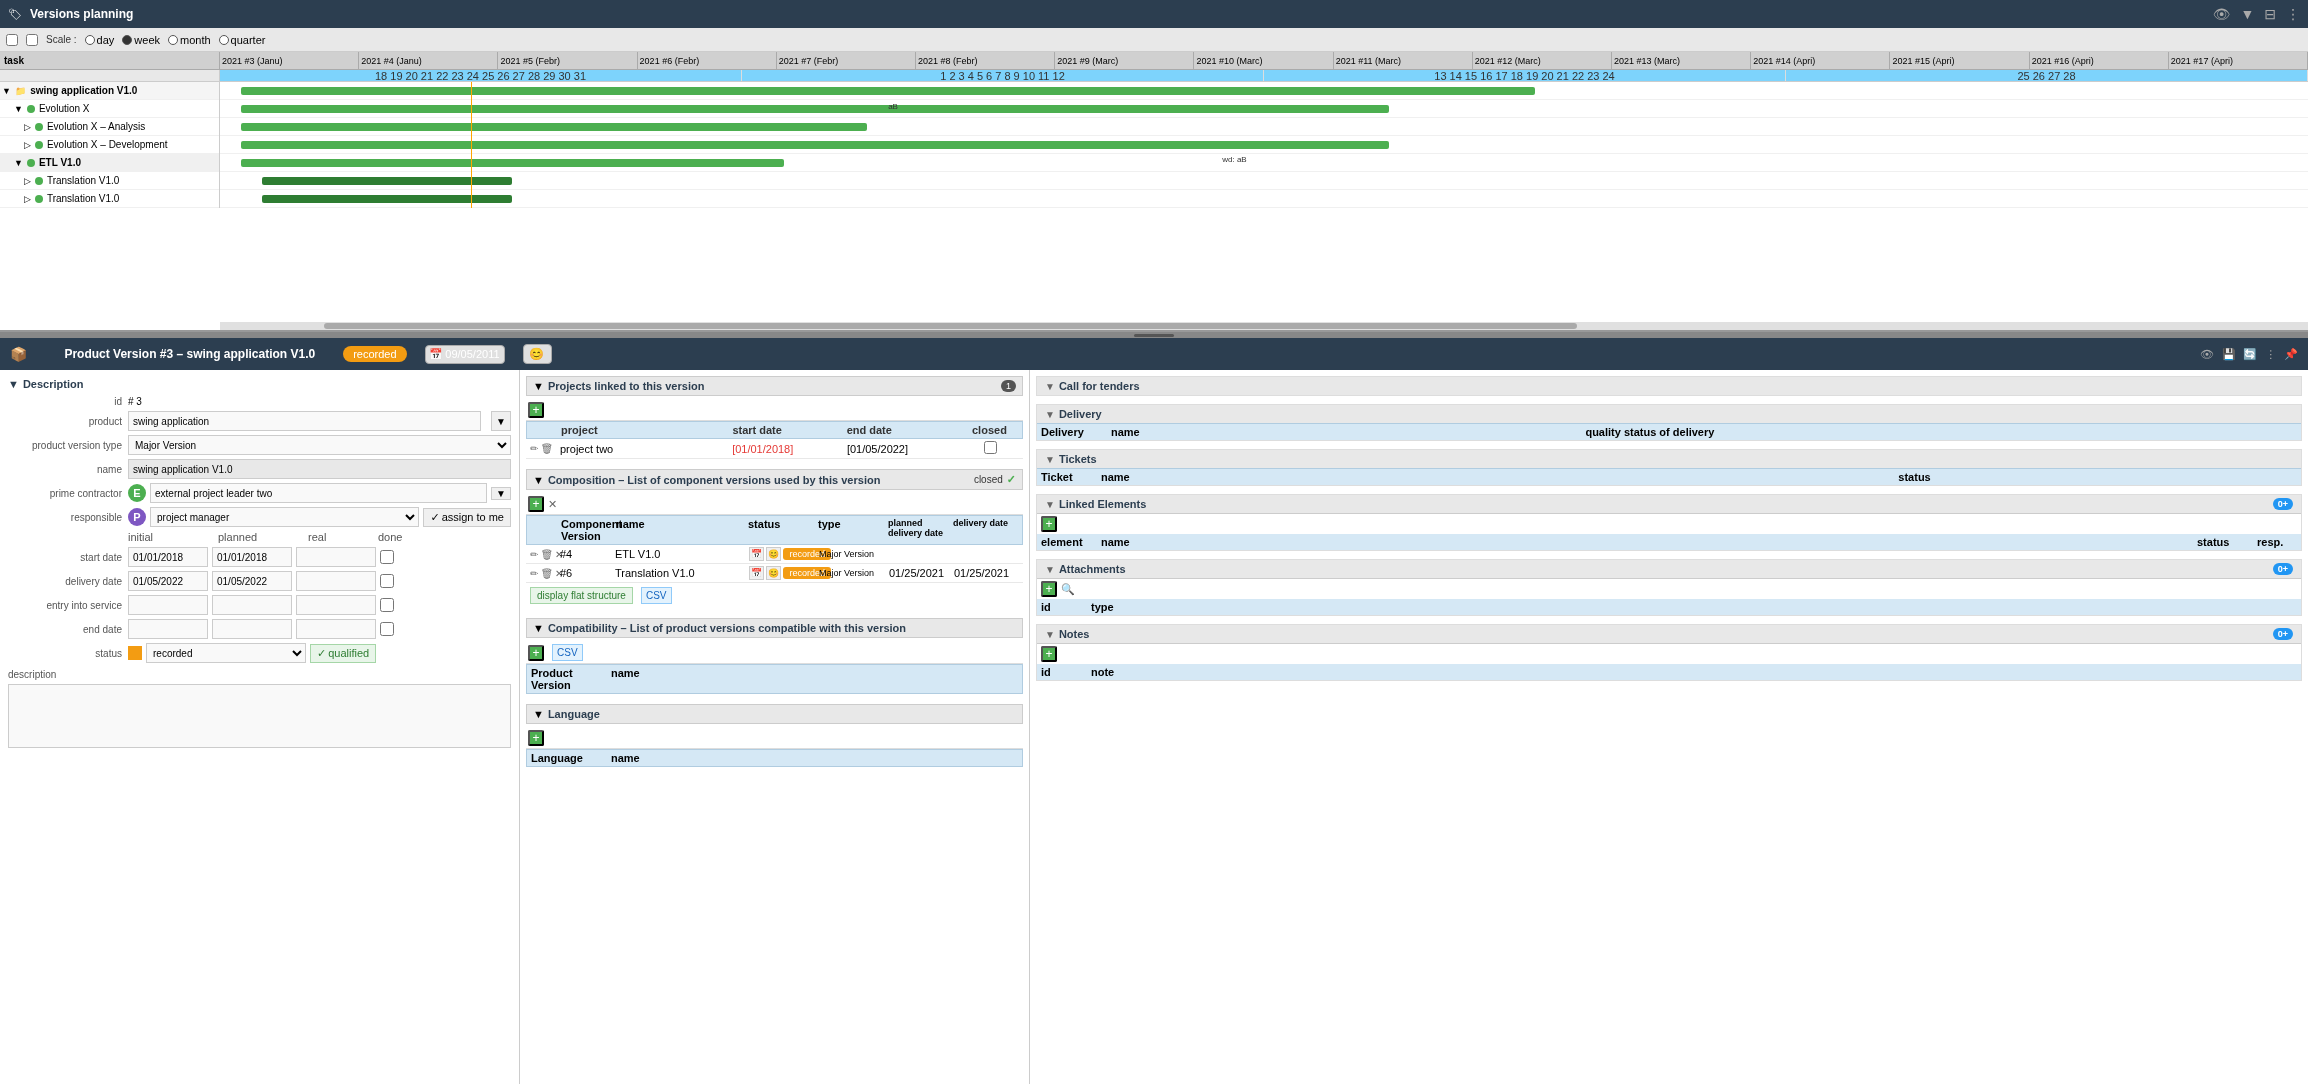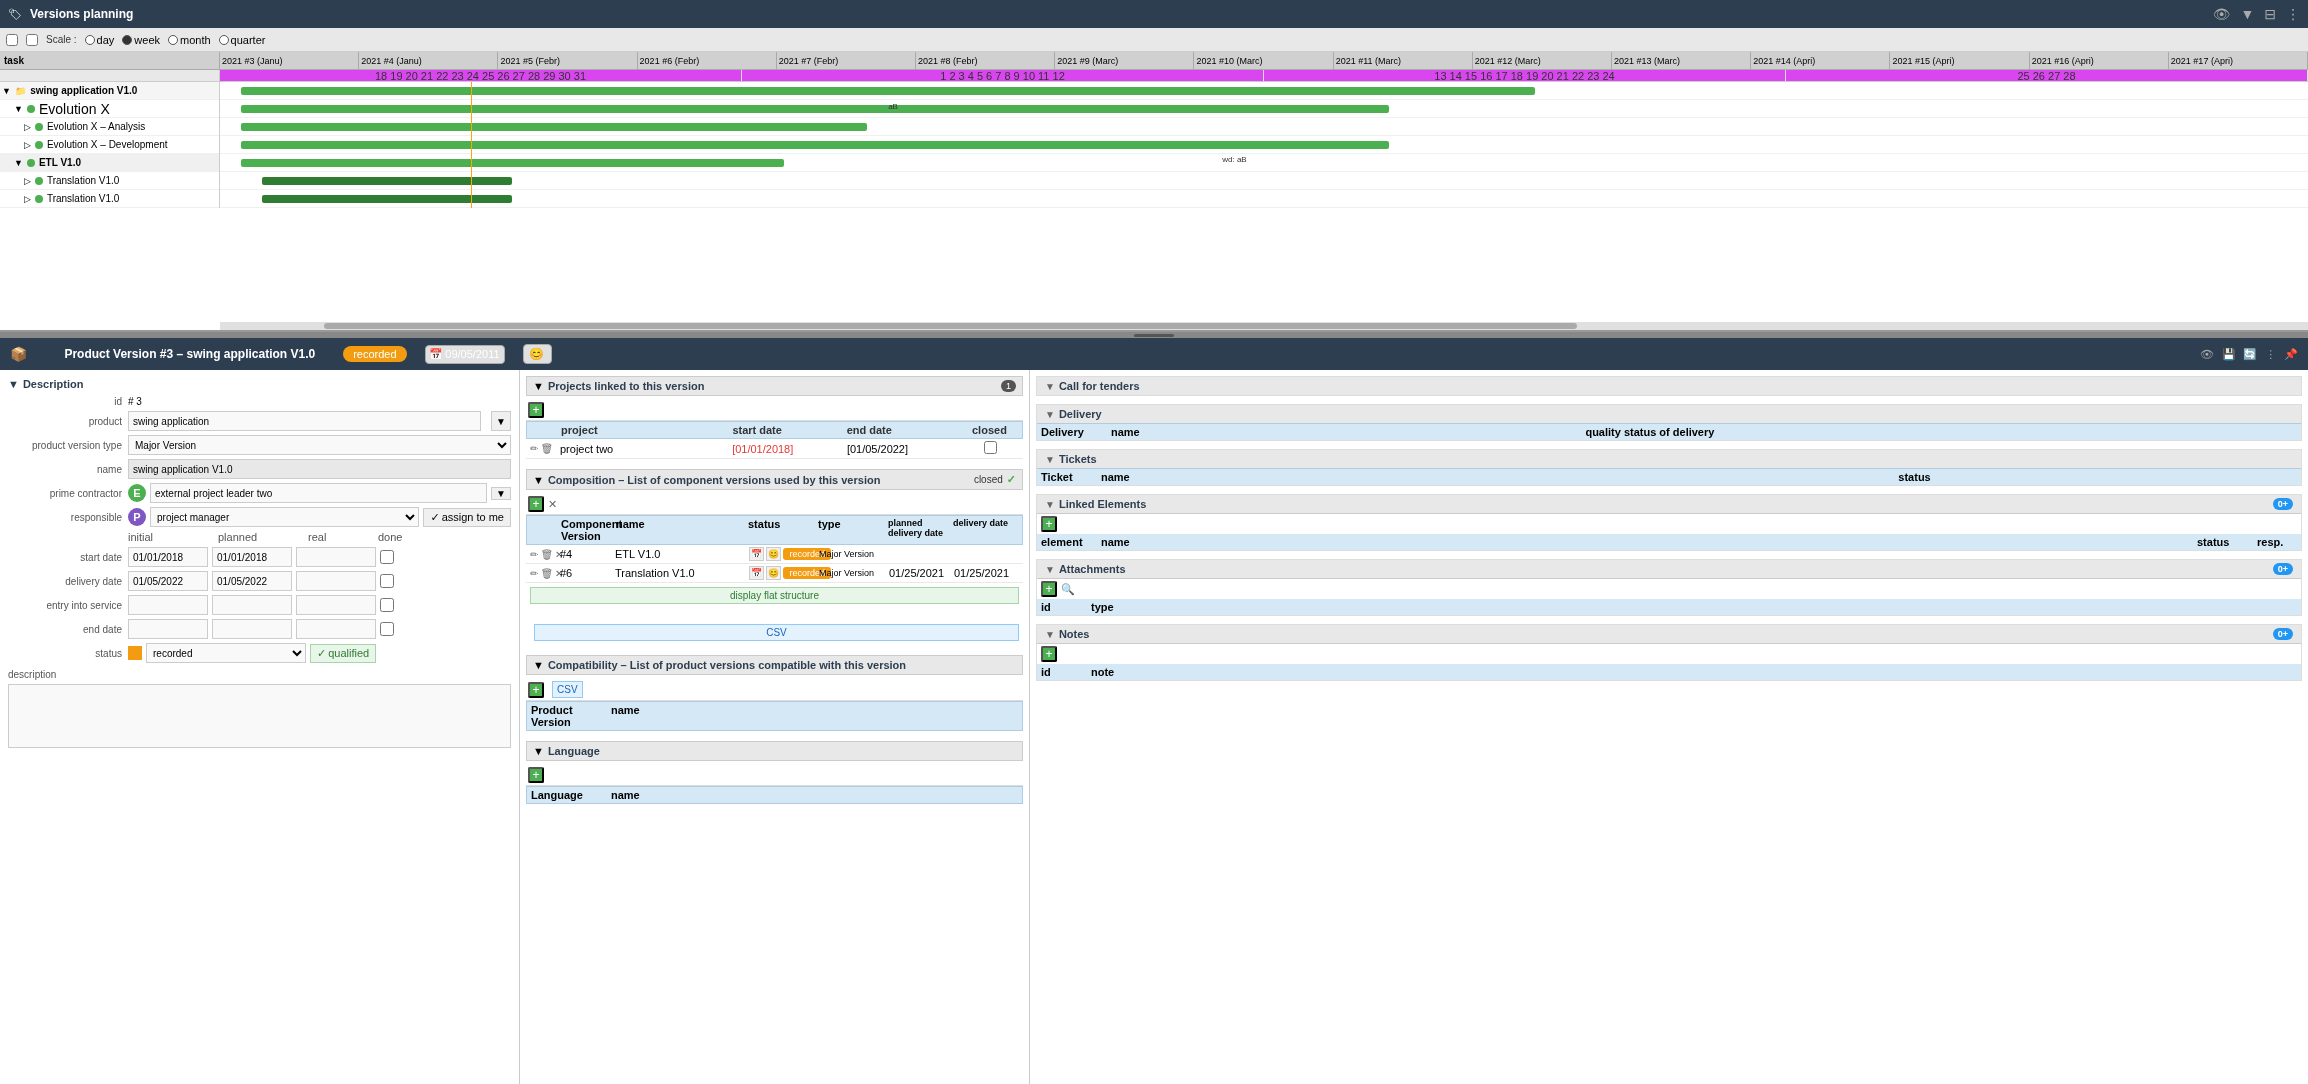--- a/index.html
+++ b/index.html
@@ -142,21 +142,21 @@
       <div class="gantt-period">2021 #11 (Marc)</div>
       <div class="gantt-period">2021 #12 (Marc)</div>
       <div class="gantt-period">2021 #13 (Marc)</div>
       <div class="gantt-period">2021 #14 (Apri)</div>
       <div class="gantt-period">2021 #15 (Apri)</div>
       <div class="gantt-period">2021 #16 (Apri)</div>
       <div class="gantt-period">2021 #17 (Apri)</div>
     </div>
   </div>
 
-  <div style="display:flex;height:12px;background:#d946ef;border-bottom:1px solid #ccc;">
+  <div style="display:flex;height:12px;background:#7dd3fc;border-bottom:1px solid #ccc;">
     <div style="width:220px;min-width:220px;background:#e8e8e8;border-right:1px solid #ccc;"></div>
     <div style="flex:1;display:flex;overflow:hidden;font-size:8px;color:#333;">
       <div style="flex:1;text-align:center;border-right:1px solid #ddd;">18 19 20 21 22 23 24 25 26 27 28 29 30 31</div>
       <div style="flex:1;text-align:center;border-right:1px solid #ddd;">1 2 3 4 5 6 7 8 9 10 11 12</div>
       <div style="flex:1;text-align:center;border-right:1px solid #ddd;">13 14 15 16 17 18 19 20 21 22 23 24</div>
       <div style="flex:1;text-align:center;border-right:1px solid #ddd;">25 26 27 28</div>
     </div>
   </div>
 
   <div style="display:flex;">
@@ -164,21 +164,21 @@
 
       <div class="gantt-task-row bold" style="padding-left:2px;">
         <span style="font-size:9px;cursor:pointer;">▼</span>
         <span style="font-size:9px;margin:0 2px;">📁</span>
         <span style="font-size:10px;">swing application V1.0</span>
       </div>
 
       <div class="gantt-task-row" style="padding-left:14px;">
         <span style="font-size:9px;cursor:pointer;">▼</span>
         <span style="width:8px;height:8px;border-radius:50%;background:#4caf50;display:inline-block;margin:0 2px;"></span>
-        <span style="font-size:14px;">Evolution X</span>
+        <span style="font-size:10px;">Evolution X</span>
       </div>
 
       <div class="gantt-task-row" style="padding-left:24px;">
         <span style="font-size:9px;cursor:pointer;">▷</span>
         <span style="width:8px;height:8px;border-radius:50%;background:#4caf50;display:inline-block;margin:0 2px;"></span>
         <span style="font-size:10px;">Evolution X – Analysis</span>
       </div>
 
       <div class="gantt-task-row" style="padding-left:24px;">
         <span style="font-size:9px;cursor:pointer;">▷</span>
@@ -487,21 +487,21 @@
           <div style="width:70px;display:flex;gap:2px;align-items:center;">
             <span style="background:#f0f0f0;border:1px solid #ccc;padding:1px;cursor:pointer;font-size:9px;">📅</span>
             <span style="background:#f0f0f0;border:1px solid #ccc;padding:1px;cursor:pointer;font-size:9px;">😊</span>
             <span class="status-recorded">recorded</span>
           </div>
           <div style="width:70px;font-size:9px;">Major Version</div>
           <div style="width:65px;">01/25/2021</div>
           <div style="width:65px;">01/25/2021</div>
         </div>
 
-        <div style="display:flex;gap:20px;padding:4px;flex-direction:column;">
+        <div style="display:flex;gap:4px;padding:4px;">
           <button class="flat-btn">display flat structure</button>
           <button class="csv-btn">CSV</button>
         </div>
       </div>
 
       <div class="panel-section">
         <div class="panel-section-header">
           <span>▼</span>
           <span class="panel-section-title">Compatibility – List of product versions compatible with this version</span>
         </div>

